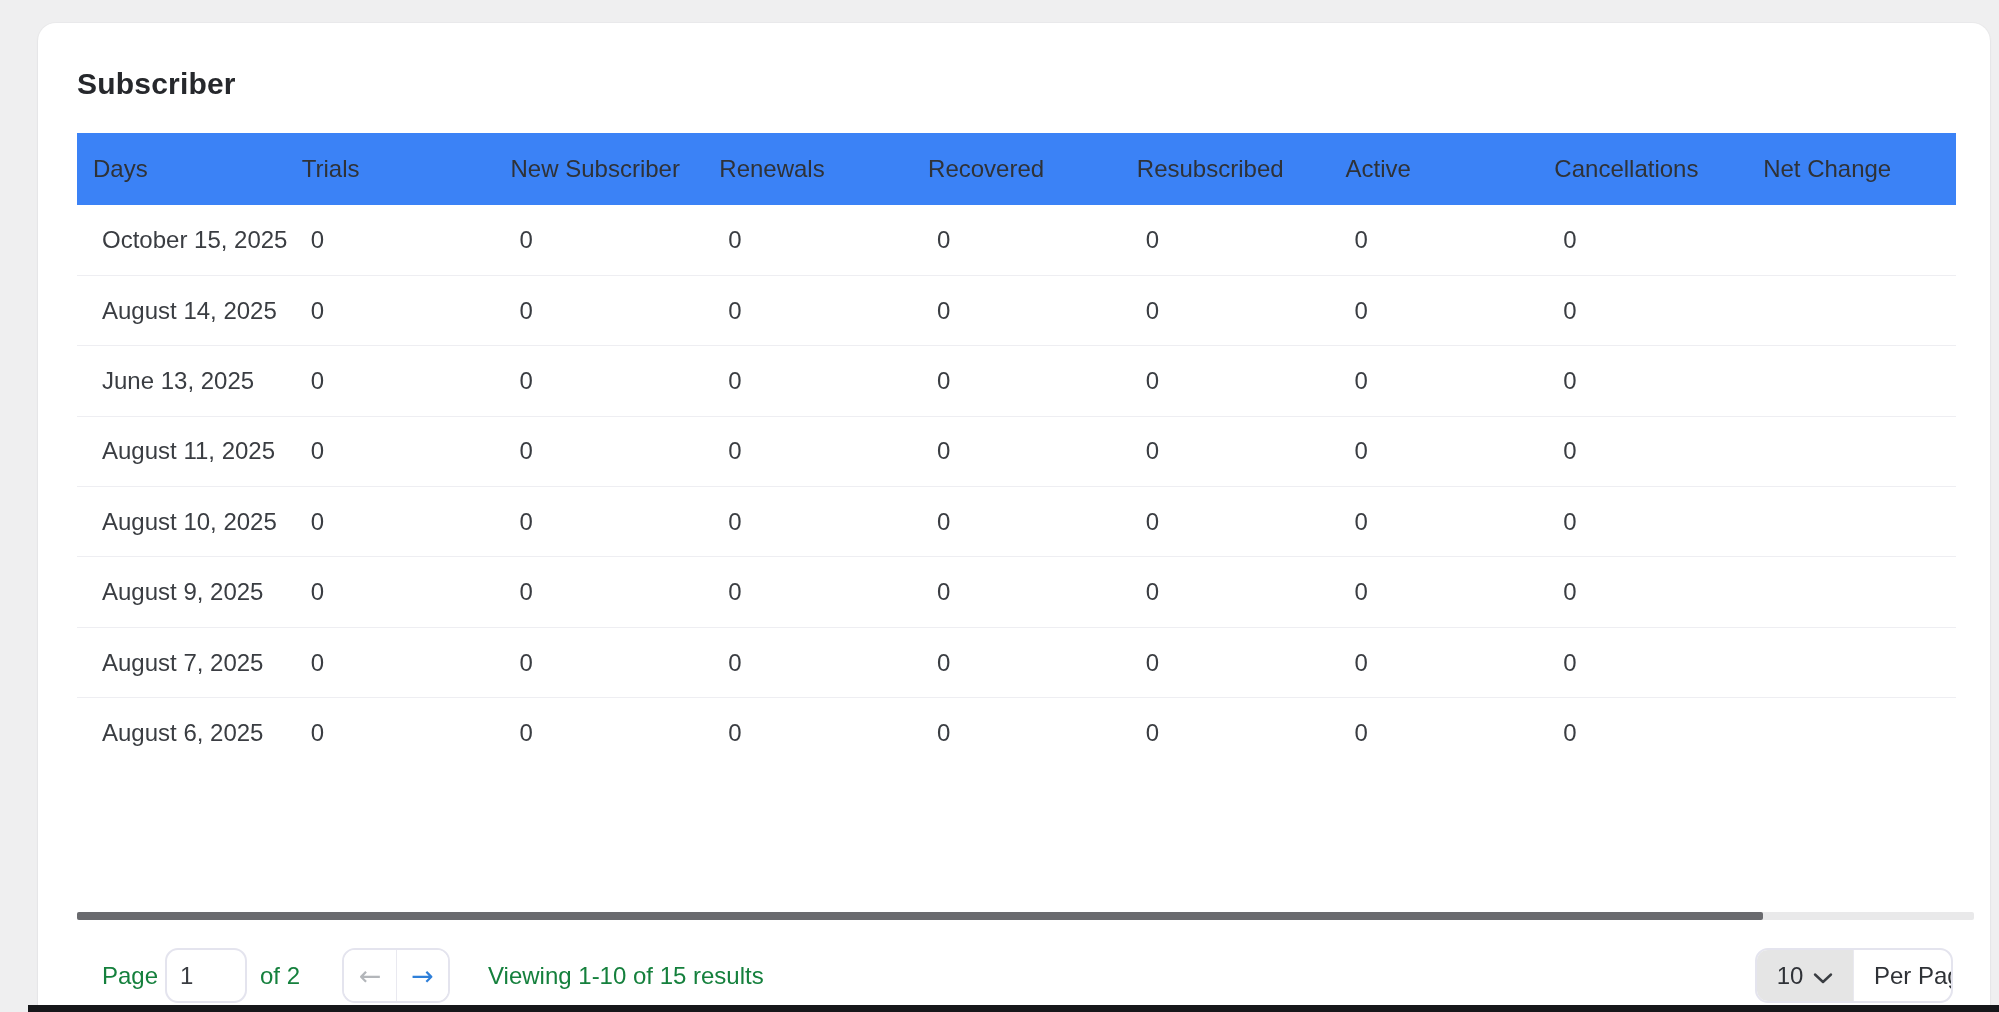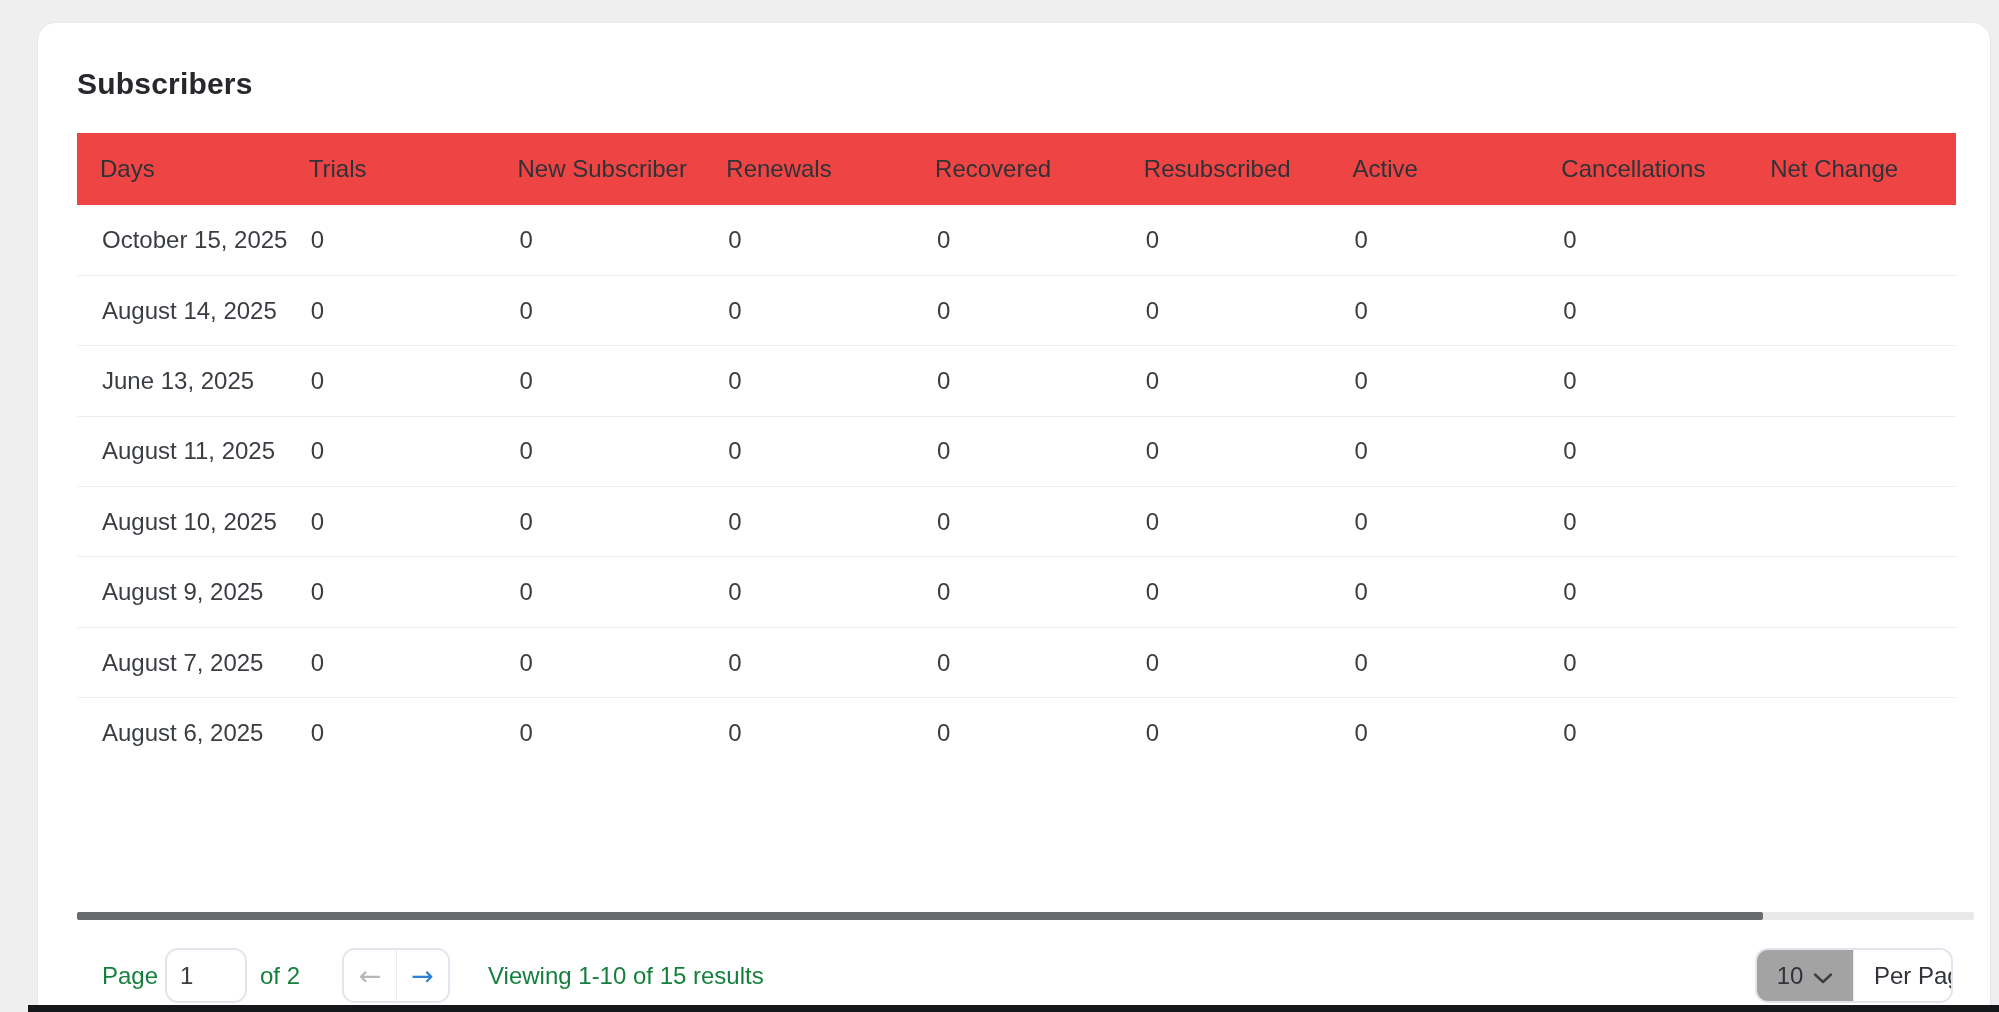--- a/index.html
+++ b/index.html
@@ -29,24 +29,24 @@
   }
   table.subs {
     position: absolute;
     left: 39px; top: 110px;
     width: 1879px;
     border-collapse: collapse;
     table-layout: fixed;
   }
   table.subs th {
     height: 72px;
-    background: #ef4444;
+    background: #3b82f6;
     text-align: left;
     vertical-align: middle;
-    padding-left: 23px;
+    padding-left: 16px;
     font-size: 24px;
     font-weight: 500;
     color: #2f3237;
     white-space: nowrap;
     overflow: hidden;
   }
   table.subs td {
     height: 70.4px;
     vertical-align: middle;
     padding-left: 25px;
@@ -126,21 +126,21 @@
   }
   .perpage-value {
     flex: 0 0 96px;
     display: flex;
     align-items: center;
     justify-content: center;
     gap: 10px;
     font-size: 24px;
     color: #2f3237;
     cursor: pointer;
-    background: #a3a3a3;
+    background: #e5e5e5;
     border: none;
     font-family: "Liberation Sans", "DejaVu Sans", sans-serif;
   }
   .perpage-label {
     flex: 1 1 auto;
     display: flex;
     align-items: center;
     justify-content: center;
     font-size: 24px;
     color: #2f3237;
@@ -154,21 +154,21 @@
     left: 28px; top: 1005px;
     width: 1971px; height: 7px;
     background: #16171a;
   }
 </style>
 </head>
 <body>
 
 <div class="card">
 
-  <div class="card-title">Subscribers</div>
+  <div class="card-title">Subscriber</div>
 
   <table class="subs">
     <thead>
       <tr>
           <th>Days</th>
           <th>Trials</th>
           <th>New Subscriber</th>
           <th>Renewals</th>
           <th>Recovered</th>
           <th>Resubscribed</th>

